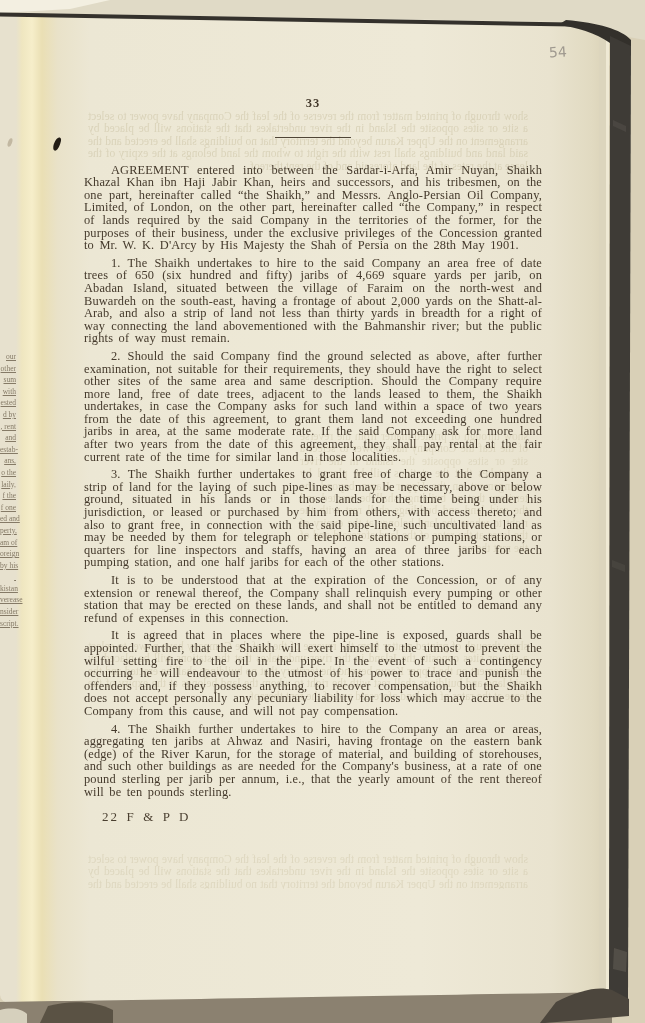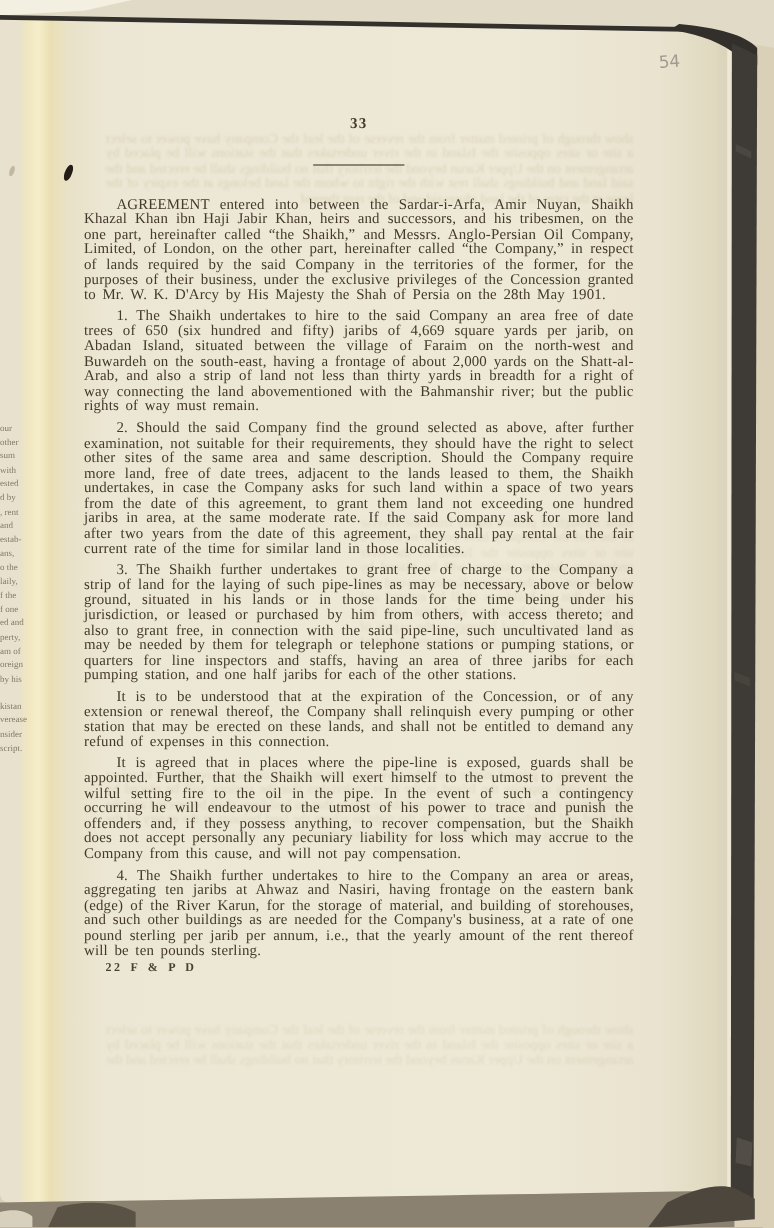--- a/index.html
+++ b/index.html
@@ -17,35 +17,35 @@
   .ghost{position:absolute;z-index:2;color:#c8bf9f;opacity:.5;font-size:11.5px;
          line-height:12.4px;text-align:justify;transform:scaleX(-1);
          filter:blur(.7px);overflow:hidden;}
   #ghost-a{left:88px;top:110px;width:440px;height:96px;}
   #ghost-b{left:300px;top:430px;width:228px;height:128px;opacity:.38;}
   #ghost-c{left:88px;top:640px;width:440px;height:62px;opacity:.42;}
   #ghost-d{left:88px;top:853px;width:440px;height:36px;opacity:.4;}
 
   
   #margin-frags{position:absolute;left:0;top:351px;width:17px;z-index:3;
-    font-size:7.5px;line-height:11.6px;color:#857a66;}
+    text-align:right;font-size:7.5px;line-height:11.6px;color:#857a66;text-decoration:underline;}
   #margin-frags .frag{white-space:nowrap;padding-right:1px;}
 
   
-  .col{position:absolute;left:70px;top:97px;width:458px;z-index:4;color:#44392b;
+  .col{position:absolute;left:84px;top:97px;width:458px;z-index:4;color:#44392b;
        font-size:12.4px;line-height:12.6px;text-align:justify;
        word-spacing:2.2px;letter-spacing:.15px;}
   .pagenum{text-align:center;font-weight:bold;font-size:12.5px;letter-spacing:1px;}
   h1.heading{margin:33px 0 0;text-align:center;font-size:15.5px;font-weight:bold;
              letter-spacing:4px;word-spacing:2px;}
   .rule{width:76px;height:0;border-top:1.5px solid #4f4536;margin:27px auto 0;}
   p.intro{margin:26px 0 0;text-indent:27px;}
   p.whereby{margin:5px 0 0;text-indent:27px;text-align:left;}
   p.clause{margin:5px 0 0;text-indent:27px;}
-  .printer-mark{margin:3px 0 0 18px;font-size:10px;font-weight:bold;
+  .printer-mark{margin:13px 0 0 18px;font-size:13px;font-weight:normal;
                 letter-spacing:2px;color:#4a3f30;}
 
   
   .pencil{position:absolute;left:549px;top:44px;z-index:6;color:#938d85;
           font-family:"DejaVu Sans",sans-serif;font-size:14px;opacity:.85;
           transform:rotate(-4deg);}
 
   
   .ink-a{position:absolute;left:54px;top:137px;width:6px;height:14px;z-index:6;
          background:#231d15;border-radius:60% 40% 55% 45%;transform:rotate(18deg);}

